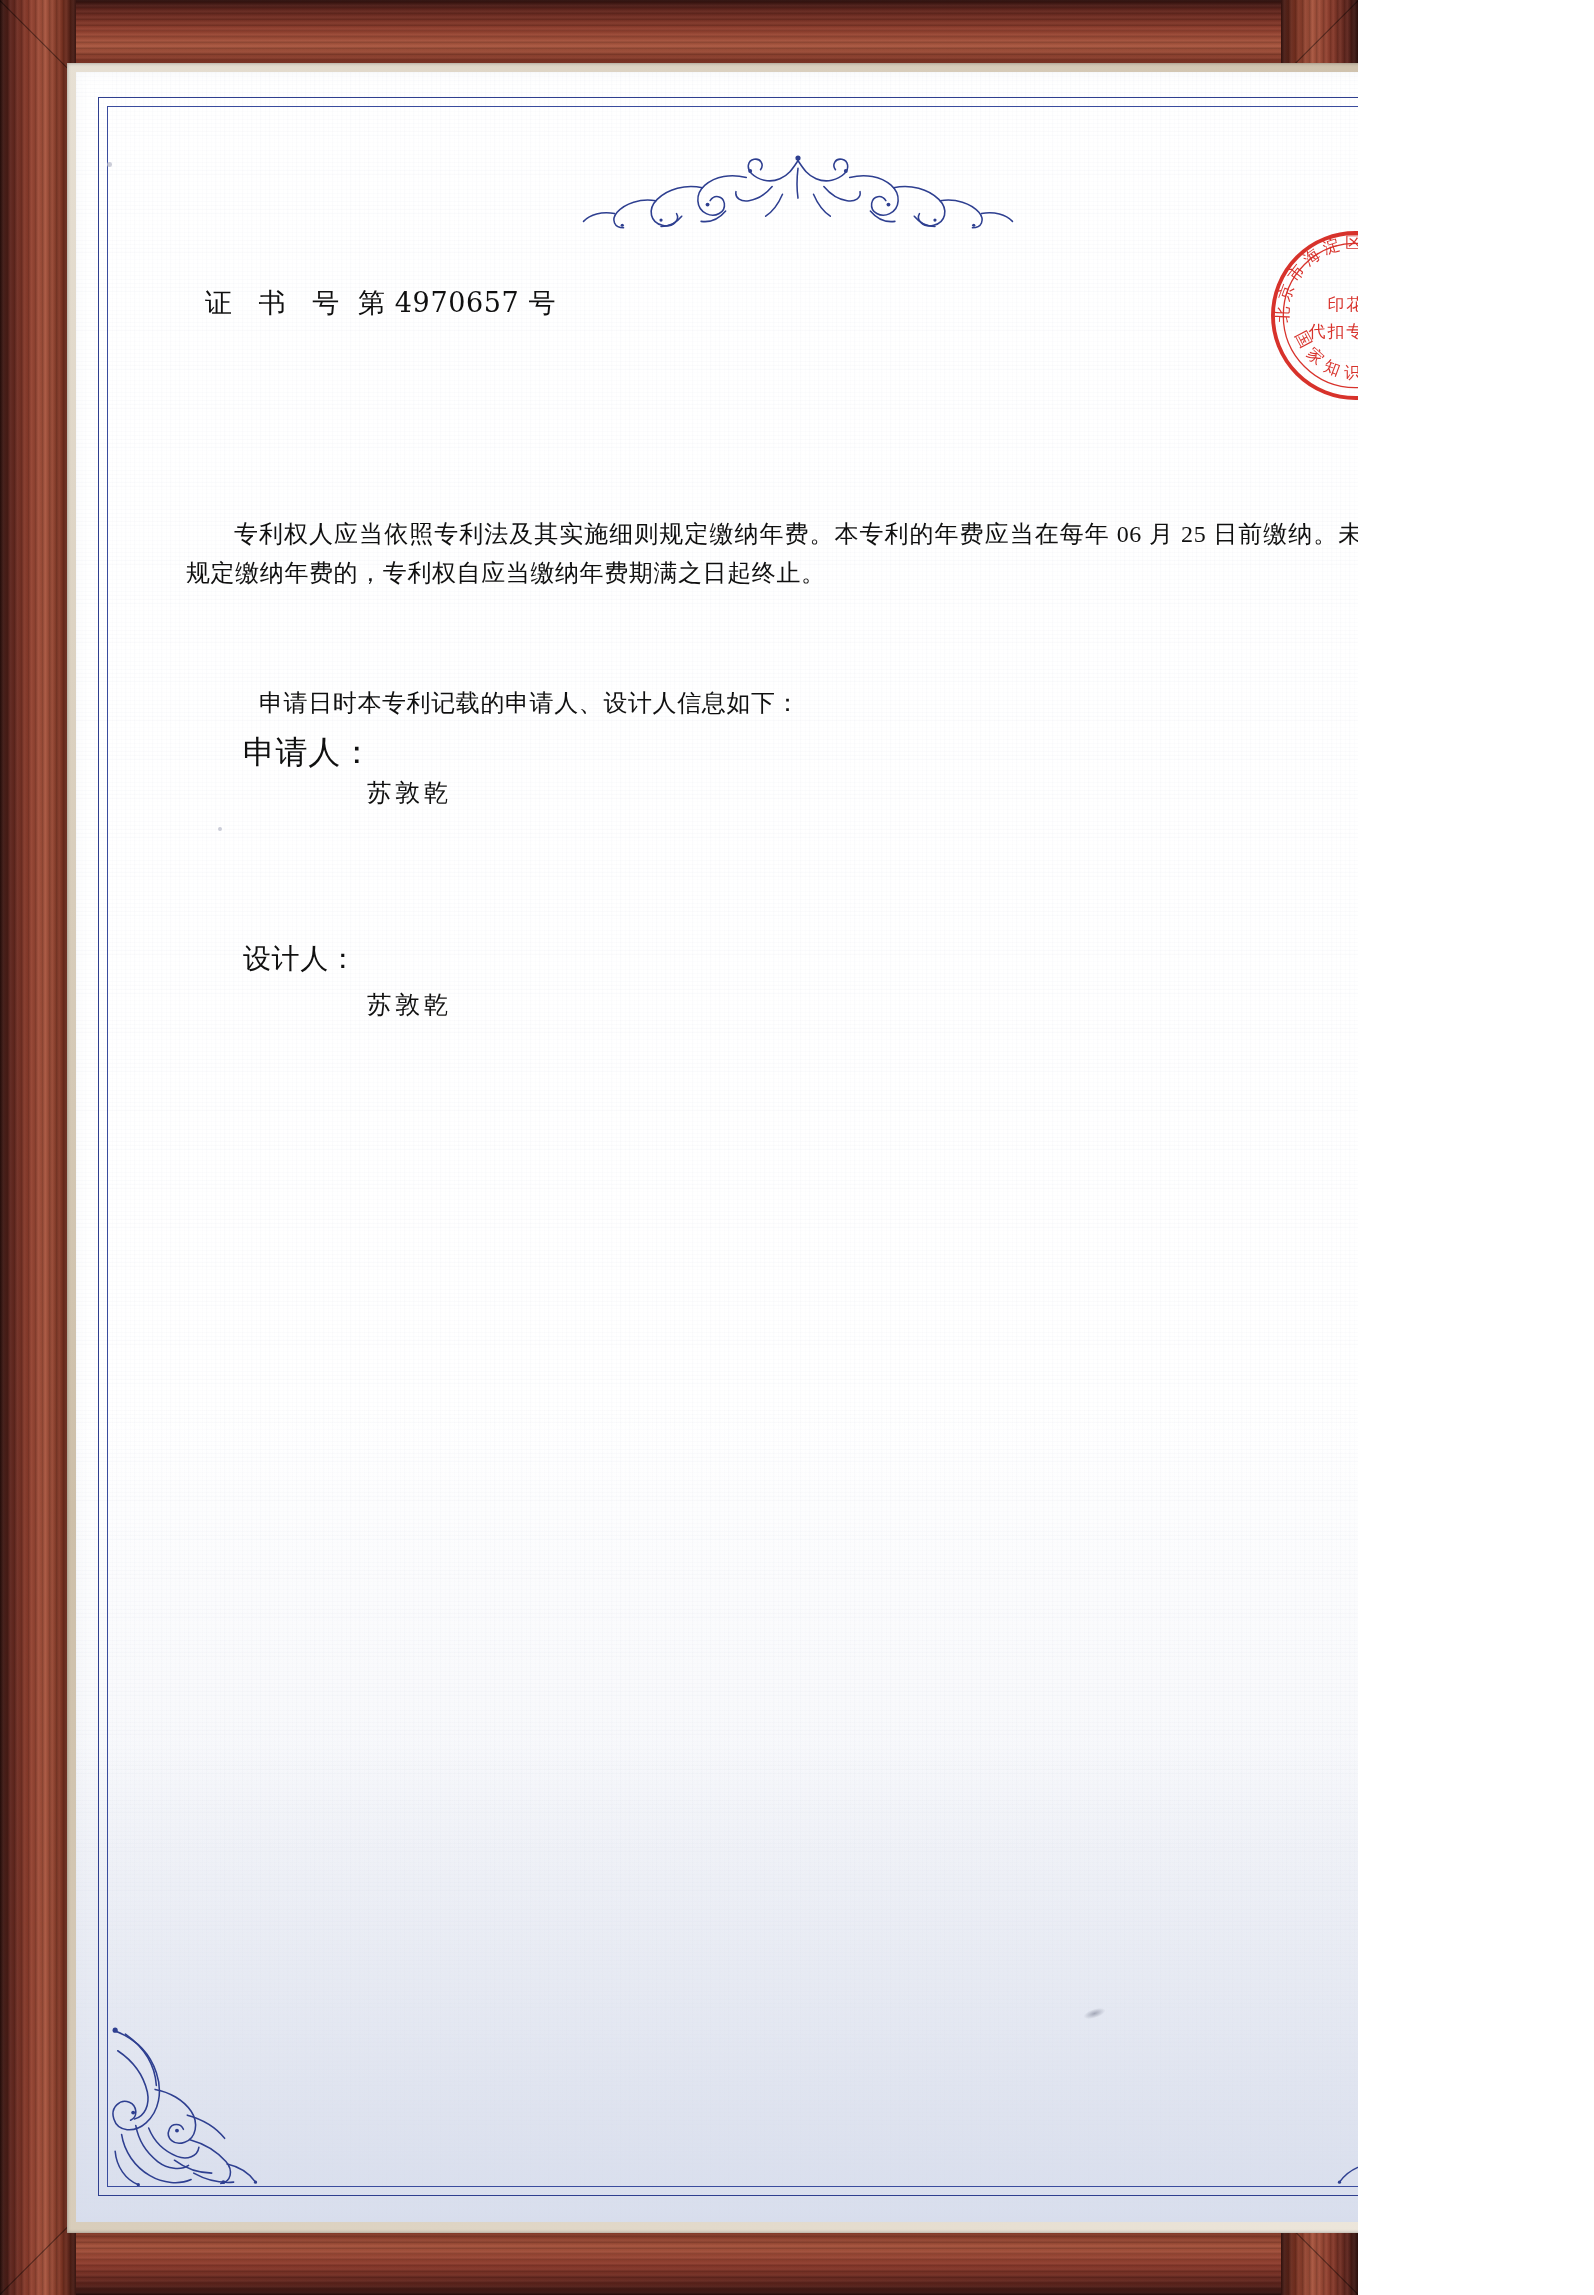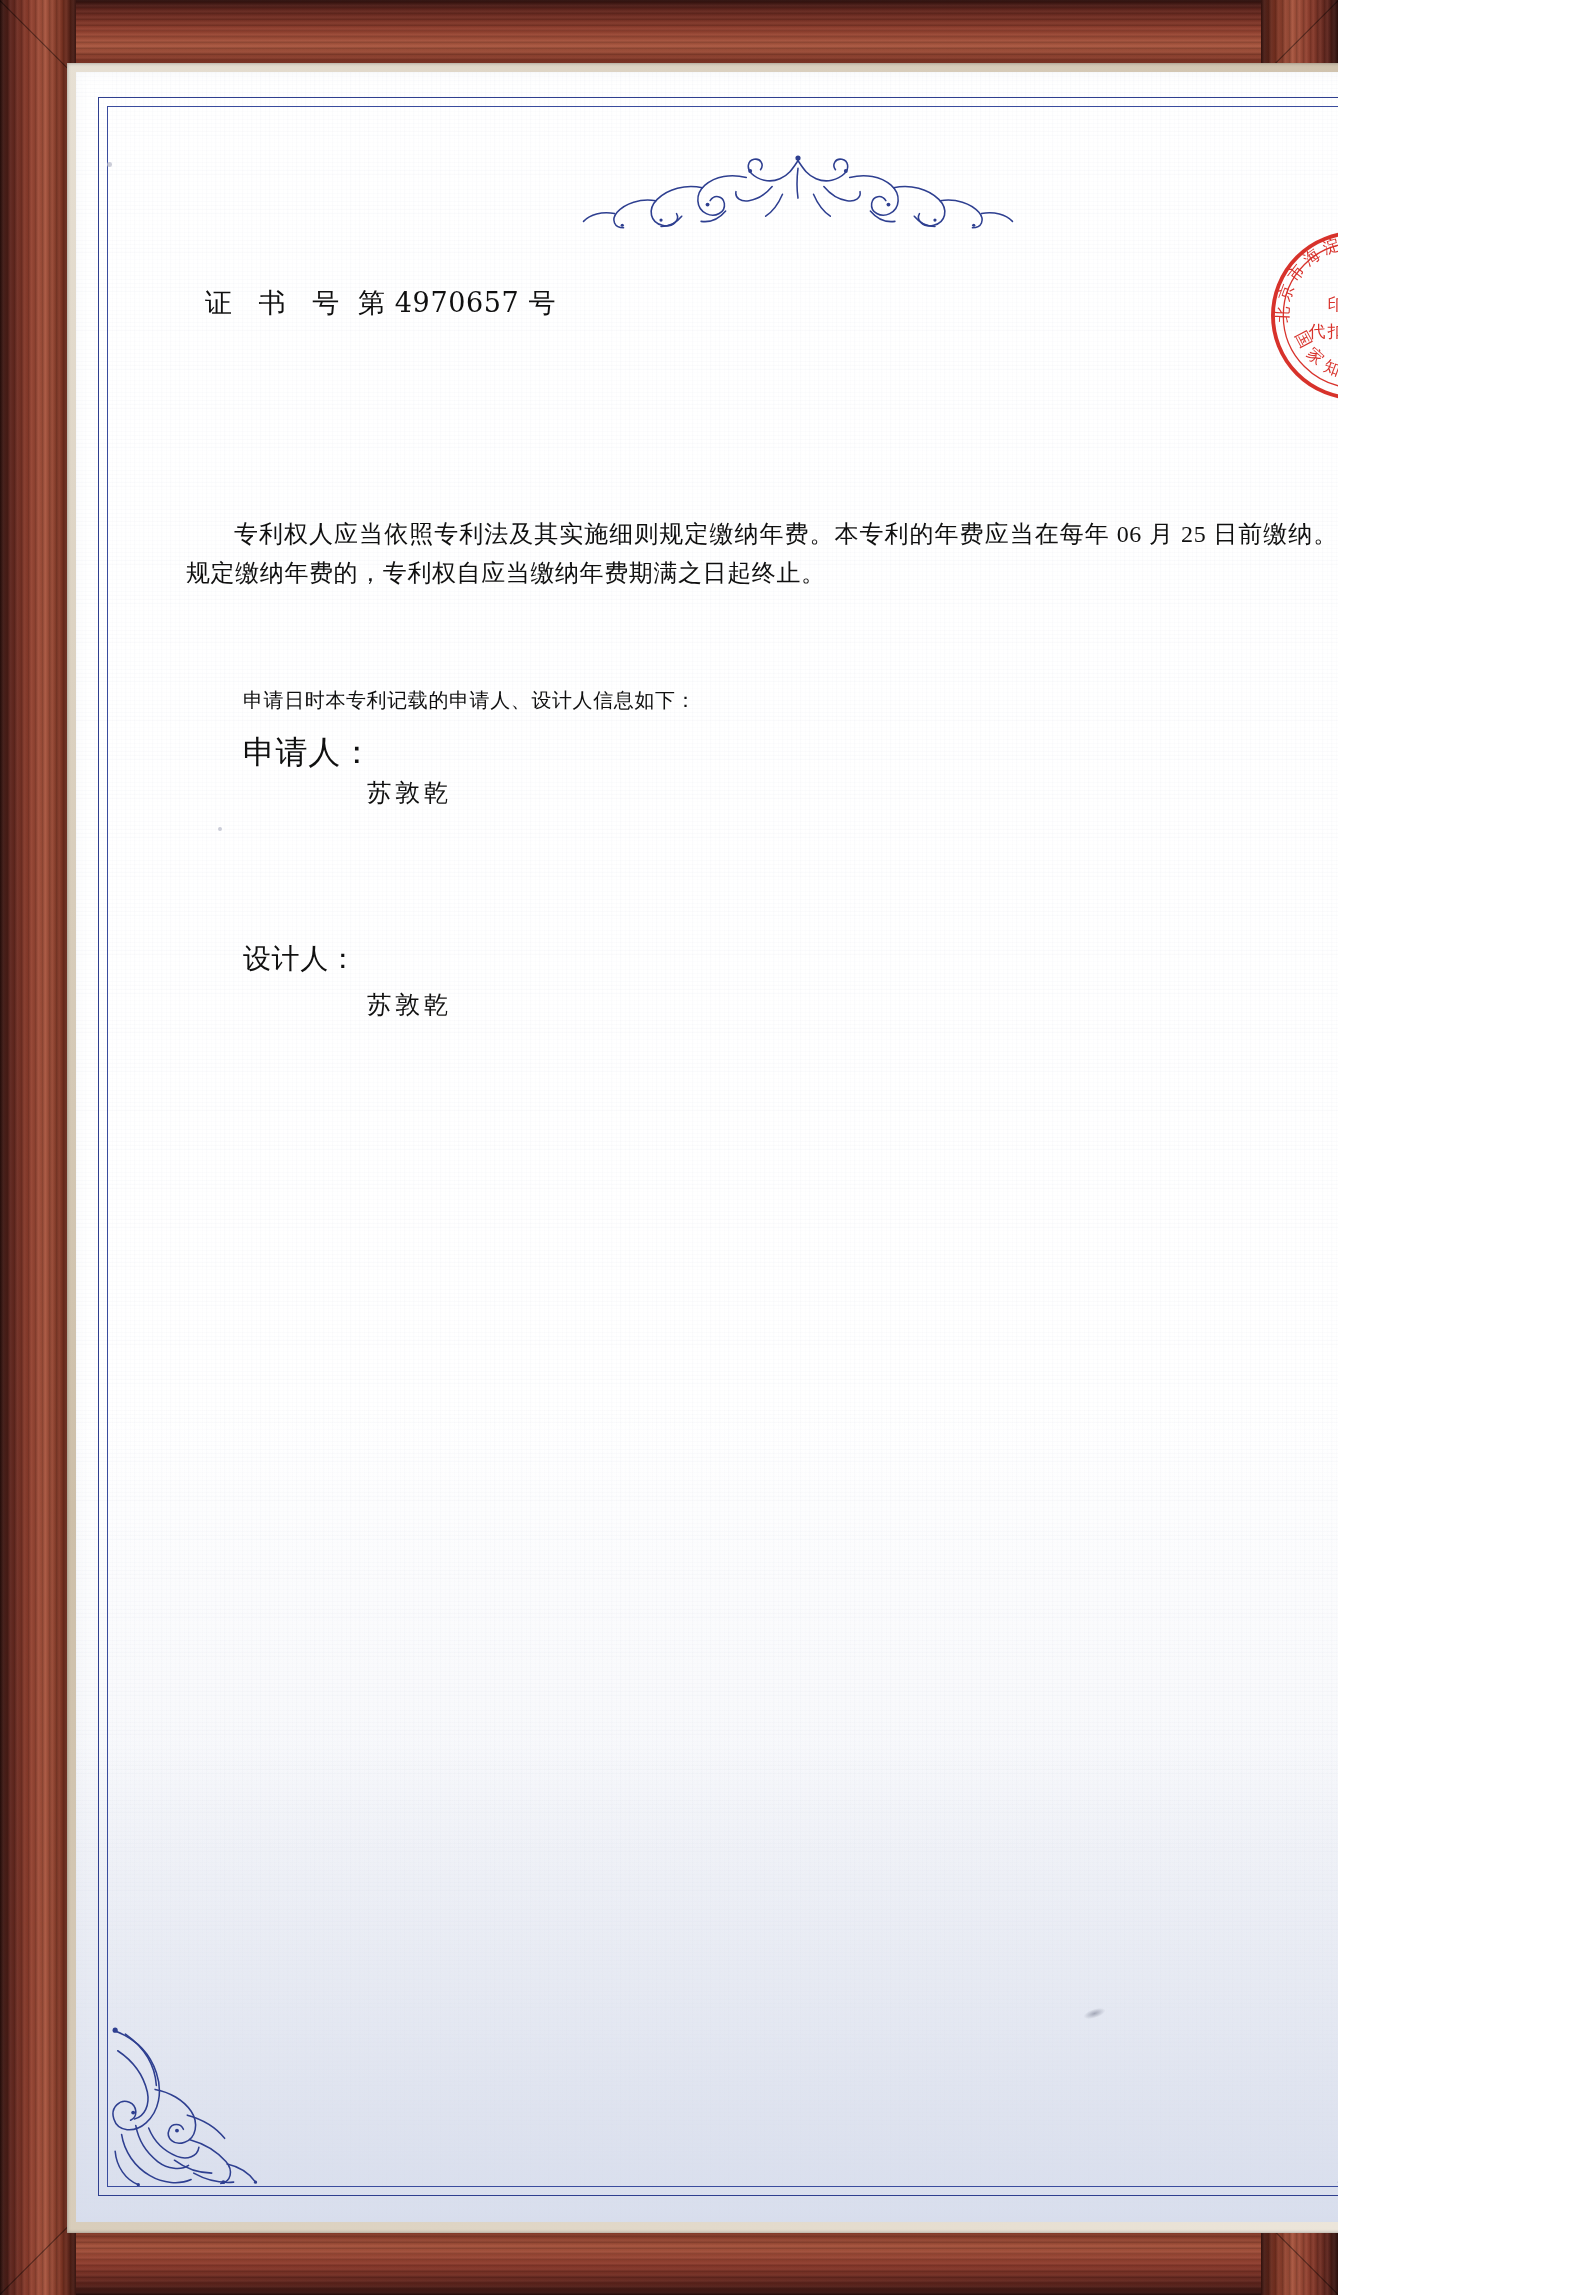--- a/index.html
+++ b/index.html
@@ -11,20 +11,21 @@
     font-family: "Liberation Serif", serif;
   }
 
   
   .page {
     position: relative;
     width: 1338px;
     height: 2295px;
     overflow: hidden;
     background: #f2efe9;
+    padding-left: 20px;
   }
 
   .frame-outer {
     position: absolute;
     left: 0; top: 0;
     width: 1595px;
     height: 2295px;
     background:
       repeating-linear-gradient(
         90deg,
@@ -168,23 +169,23 @@
     font-size: 24px;
     line-height: 1.62;
     text-align: justify;
     text-indent: 48px;
     font-family: Liberation Serif, serif;
     letter-spacing: 0.6px;
   }
 
   .info-head {
     position: absolute;
-    left: 167px;
+    left: 183px;
     top: 615px;
-    font-size: 20px;
+    font-size: 24px;
     letter-spacing: 0.6px;
     white-space: nowrap;
     font-family: "DejaVu Serif", "Liberation Serif", serif;
     text-align: center;
   }
 
   .applicant-label {
     position: absolute;
     left: 167px;
     top: 659px;

